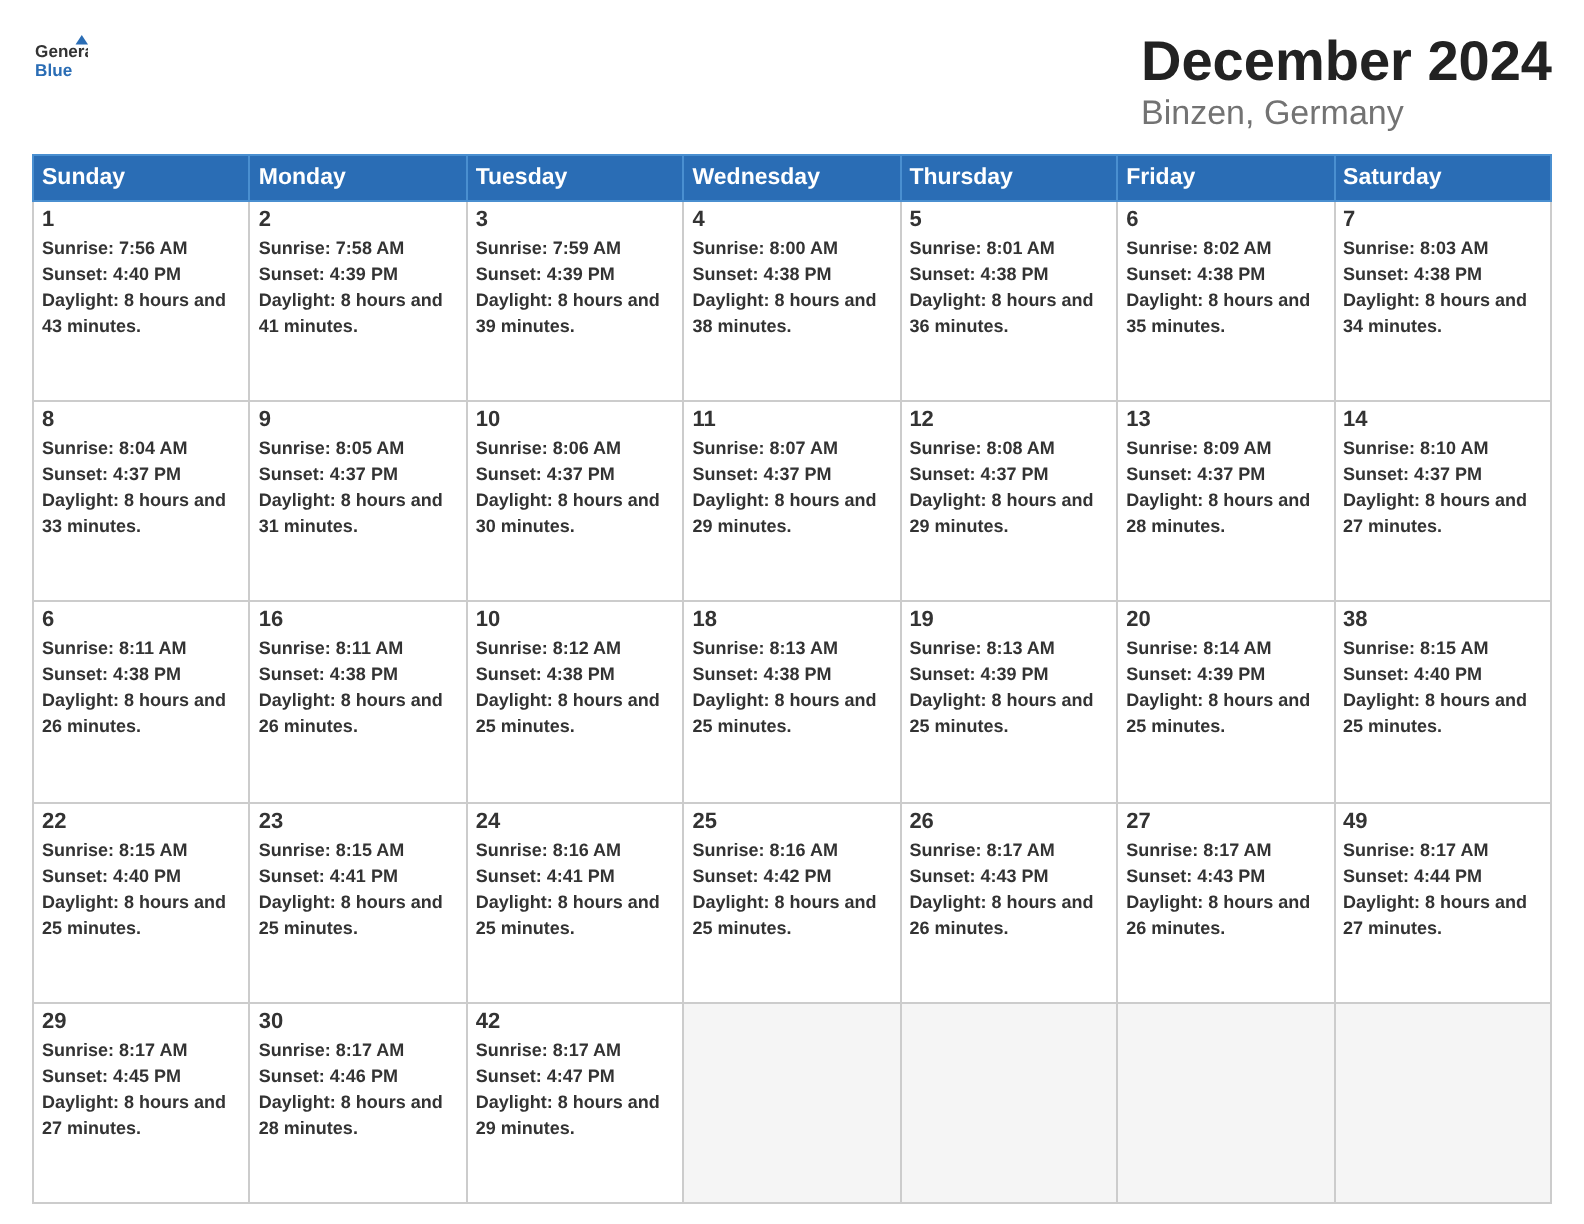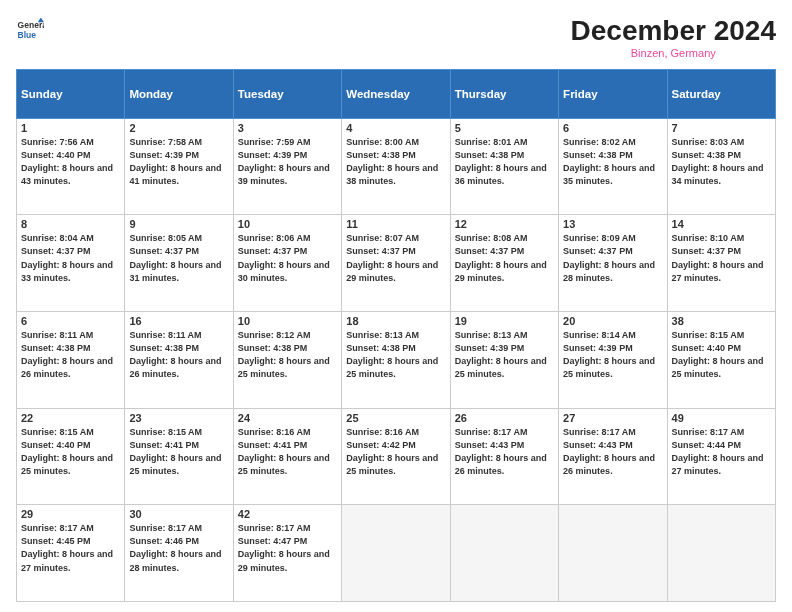--- a/index.html
+++ b/index.html
@@ -26,44 +26,44 @@
     .logo {
       display: flex;
       align-items: center;
       gap: 4px;
     }
     .logo-icon {
       width: 28px;
       height: 28px;
     }
     .title-block {
-      text-align: center;
+      text-align: left;
     }
     .month-title {
       font-size: 28px;
       font-weight: bold;
       color: #222;
       line-height: 1.1;
     }
     .subtitle {
-      font-size: 11px;
-      color: #ec4899;
+      font-size: 17px;
+      color: #737373;
     }
     .calendar {
       flex: 1;
       border-collapse: collapse;
       width: 100%;
       table-layout: fixed;
     }
     .calendar th {
       background: #2a6db5;
       color: #fff;
       font-size: 11.5px;
       font-weight: bold;
-      padding: 18px 4px;
+      padding: 5px 4px;
       text-align: left;
       border: 1px solid #4a8fd0;
     }
     .calendar td {
       border: 1px solid #ccc;
       vertical-align: top;
       padding: 3px 4px;
       font-size: 9px;
       color: #333;
       background: #fff;

